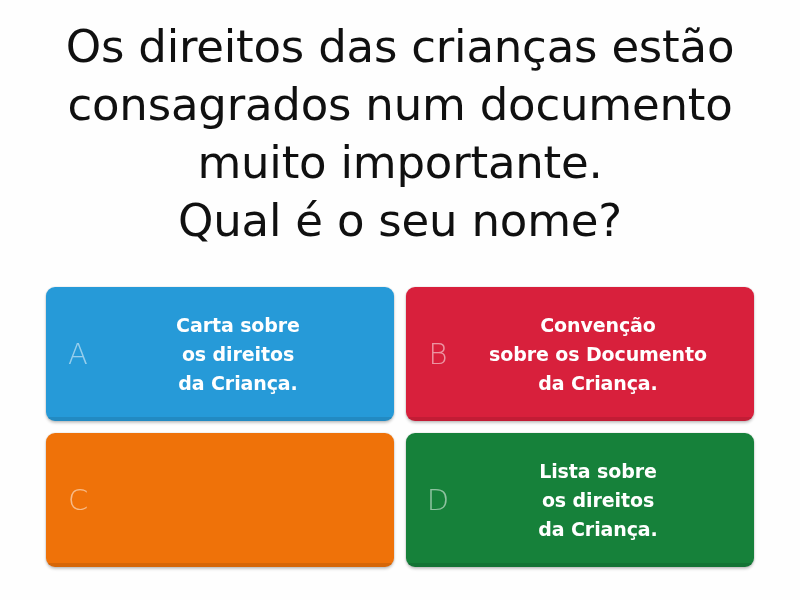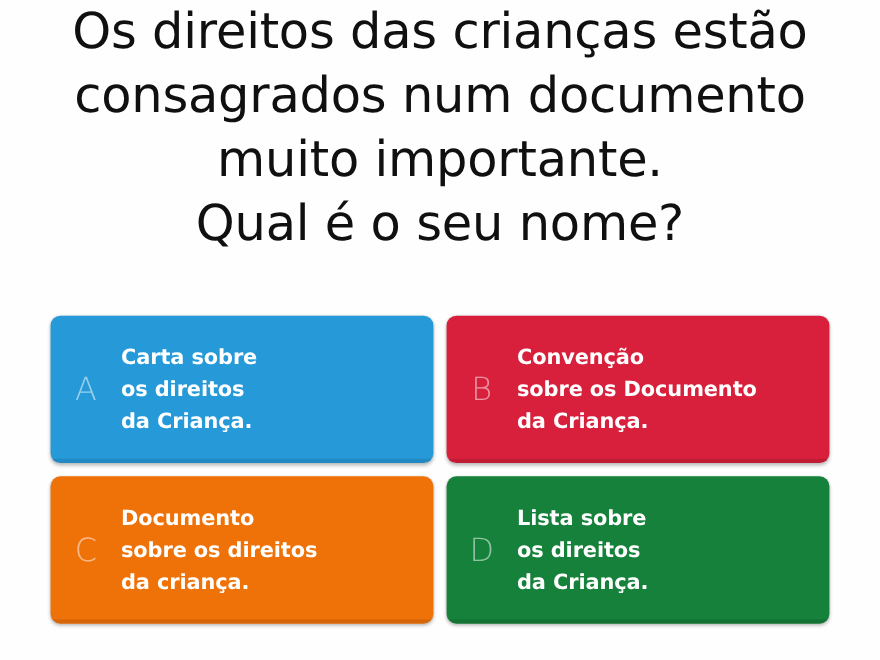--- a/index.html
+++ b/index.html
@@ -19,20 +19,21 @@
     width: 800px;
     height: 600px;
     position: relative;
     display: flex;
     flex-direction: column;
   }
 
   
   #question-area {
     width: 100%;
+    padding-top: 18px;
     box-sizing: border-box;
   }
 
   #question-text {
     font-family: "DejaVu Sans", sans-serif;
     font-size: 45px;
     font-weight: 400;
     line-height: 58px;
     color: #101010;
     text-align: center;
@@ -83,21 +84,21 @@
     font-family: "DejaVu Sans", sans-serif;
     font-size: 29px;
     font-weight: 300;
     color: rgba(255,255,255,0.52);
     line-height: 1;
     user-select: none;
   }
 
   .card-text {
     flex: 1 1 auto;
-    text-align: left;
+    text-align: center;
     font-family: "DejaVu Sans", sans-serif;
     font-size: 19px;
     font-weight: 700;
     line-height: 29px;
     color: #ffffff;
     white-space: pre-line;
     padding-right: 28px;
     letter-spacing: -0.1px;
     -webkit-font-smoothing: antialiased;
   }
@@ -130,23 +131,20 @@
 
     <div class="answer-card card-b">
       <span class="card-letter">B</span>
       <span class="card-text">Convenção
 sobre os Documento
 da Criança.</span>
     </div>
 
     <div class="answer-card card-c">
       <span class="card-letter">C</span>
-      <span class="card-text">Documento
-sobre os direitos
-da criança.</span>
     </div>
 
     <div class="answer-card card-d">
       <span class="card-letter">D</span>
       <span class="card-text">Lista sobre
 os direitos
 da Criança.</span>
     </div>
 
   </div>

